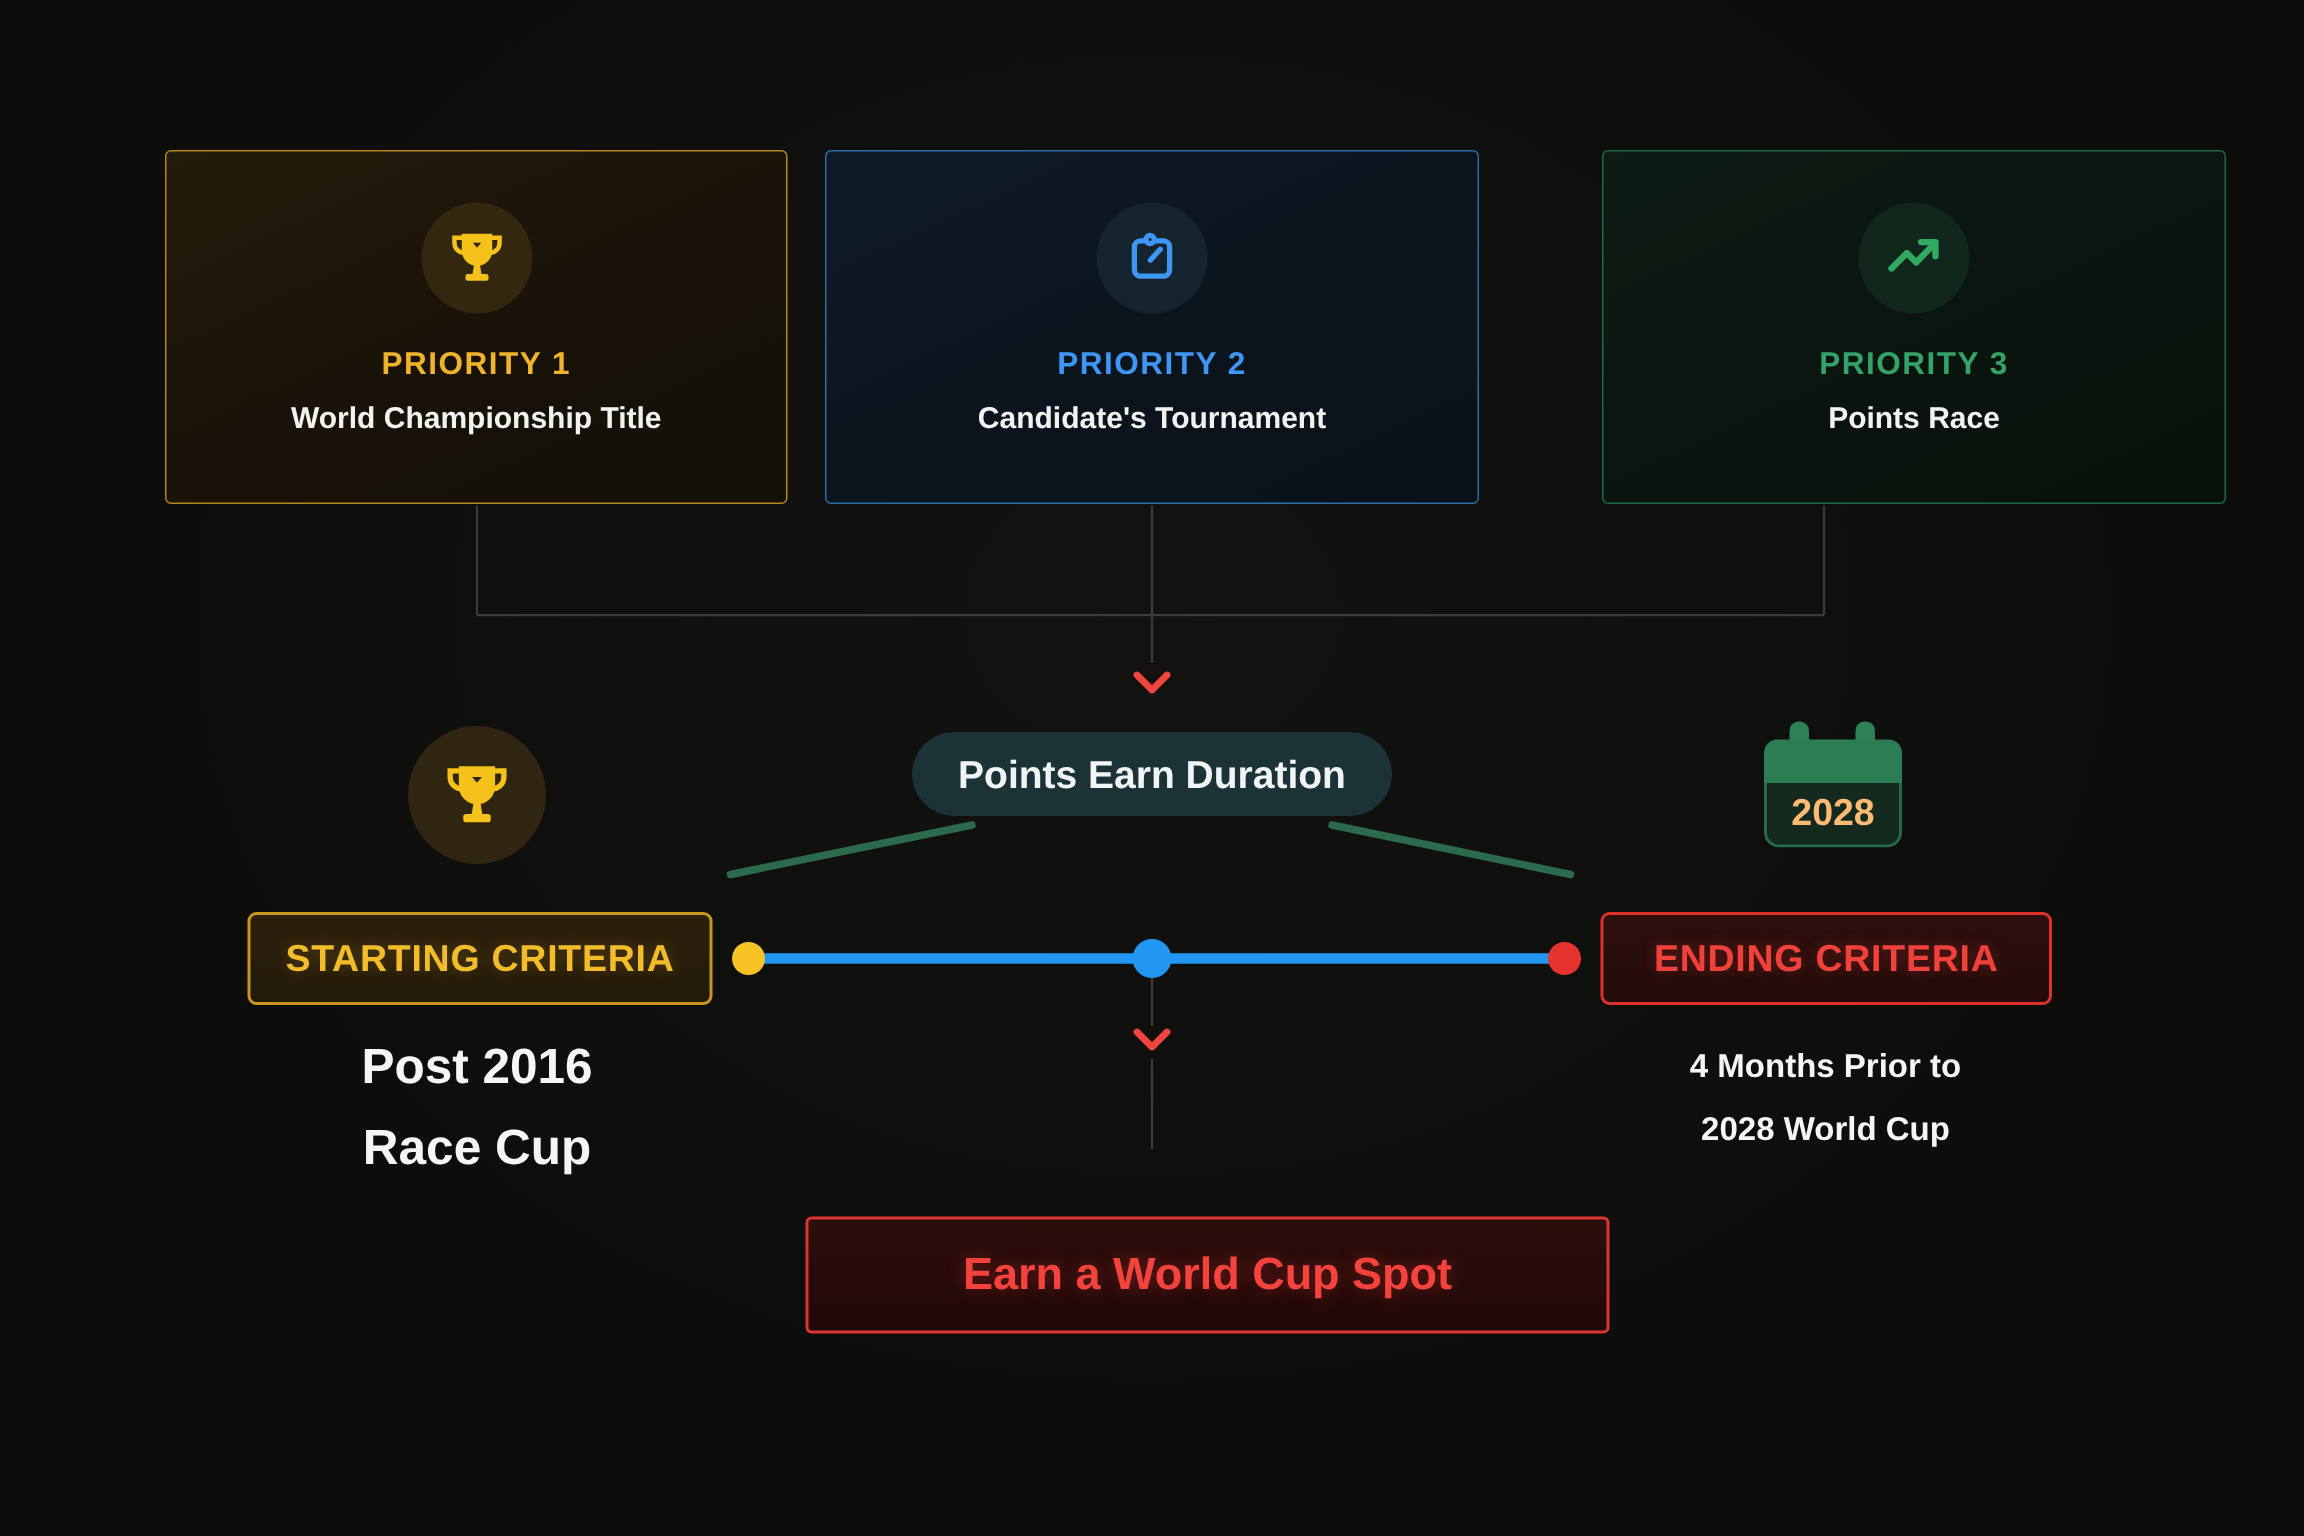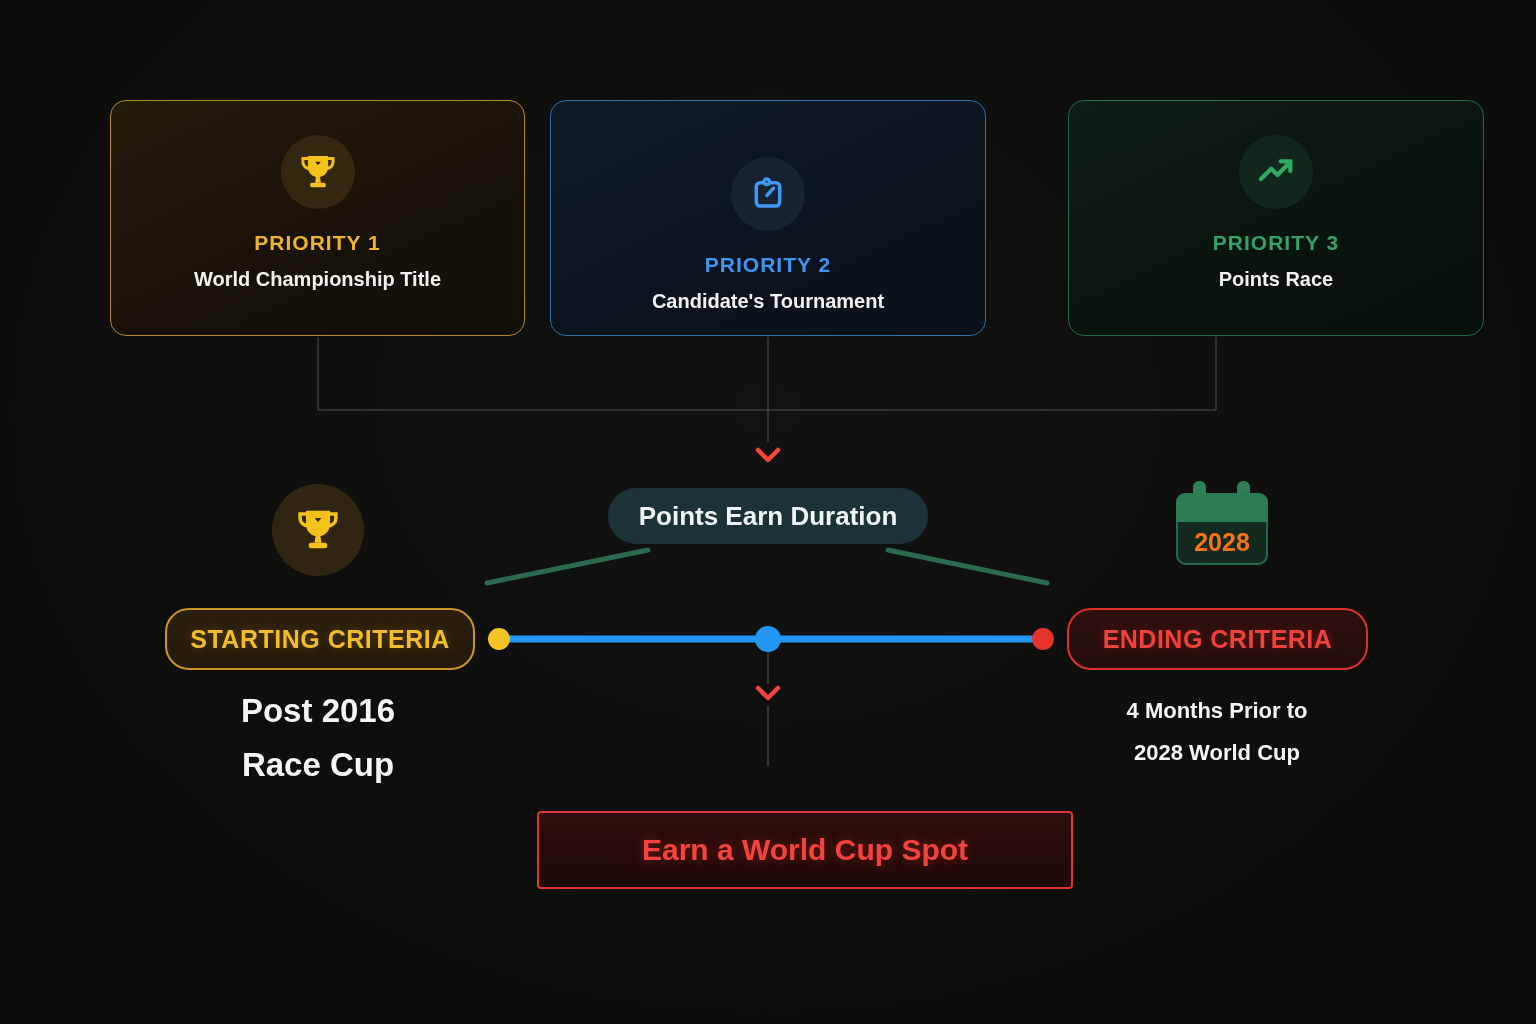--- a/index.html
+++ b/index.html
@@ -4,28 +4,28 @@
 <style>
   html,body{margin:0;padding:0;background:#0e0e0d;}
   #canvas{
     position:relative;width:1536px;height:1024px;overflow:hidden;
     background:radial-gradient(ellipse at 50% 40%, #121211 0%, #0d0d0c 70%);
     font-family:"Liberation Sans", sans-serif;
   }
 
   
   .card{
-    position:absolute;top:100px;height:236px;border-radius:16px;
+    position:absolute;top:100px;height:236px;border-radius:4px;
     border:1.5px solid;display:flex;flex-direction:column;align-items:center;
     box-sizing:border-box;
   }
   .card-gold{left:110px;width:415px;border-color:#b4871f;
     background:linear-gradient(155deg,#231b0b 0%,#181208 55%,#131008 100%);}
   .card-blue{left:550px;width:436px;border-color:#2c6ea8;
-    background:linear-gradient(155deg,#0e1b27 0%,#0b141d 60%,#0a1118 100%);justify-content:center;}
+    background:linear-gradient(155deg,#0e1b27 0%,#0b141d 60%,#0a1118 100%);}
   .card-green{left:1068px;width:416px;border-color:#1e6b45;
     background:linear-gradient(155deg,#0d1d14 0%,#0a140e 60%,#091209 100%);}
   .icon-circle{
     width:74px;height:74px;border-radius:50%;margin-top:34px;
     display:flex;align-items:center;justify-content:center;
   }
   .card-gold  .icon-circle{background:#33280f;}
   .card-blue  .icon-circle{background:#16242f;}
   .card-green .icon-circle{background:#11271b;}
   .p-label{margin-top:22px;font-size:21px;font-weight:bold;letter-spacing:1px;}
@@ -57,25 +57,25 @@
   
   .calendar{position:absolute;left:1176px;top:481px;width:92px;height:84px;}
   .cal-ring{position:absolute;top:0;width:13px;height:28px;border-radius:6px;background:#2e8055;}
   .cal-ring.r1{left:17px;}
   .cal-ring.r2{left:61px;}
   .cal-header{position:absolute;top:12px;left:0;width:92px;height:29px;
     border-radius:9px 9px 0 0;background:#2c7d54;box-sizing:border-box;}
   .cal-body{position:absolute;top:41px;left:0;width:92px;height:43px;
     border-radius:0 0 10px 10px;background:#152a1f;border:2px solid #256b48;border-top:none;
     box-sizing:border-box;display:flex;align-items:center;justify-content:center;
-    color:#f97316;font-size:25px;font-weight:bold;}
+    color:#fdba74;font-size:25px;font-weight:bold;}
 
   
   .badge{
-    position:absolute;top:608px;height:62px;border-radius:24px;border:2px solid;
+    position:absolute;top:608px;height:62px;border-radius:6px;border:2px solid;
     box-sizing:border-box;display:flex;align-items:center;justify-content:center;
     font-size:25px;font-weight:bold;letter-spacing:0.5px;
   }
   .badge-start{left:165px;width:310px;border-color:#c9971f;color:#f2bc2a;
     background:linear-gradient(180deg,#2c200c,#241a0a);
     text-shadow:0 0 10px rgba(242,188,42,0.25);}
   .badge-end{left:1067px;width:301px;border-color:#de312c;color:#f0413a;
     background:linear-gradient(180deg,#2d100d,#230c0a);
     text-shadow:0 0 10px rgba(240,65,58,0.3);}
 

